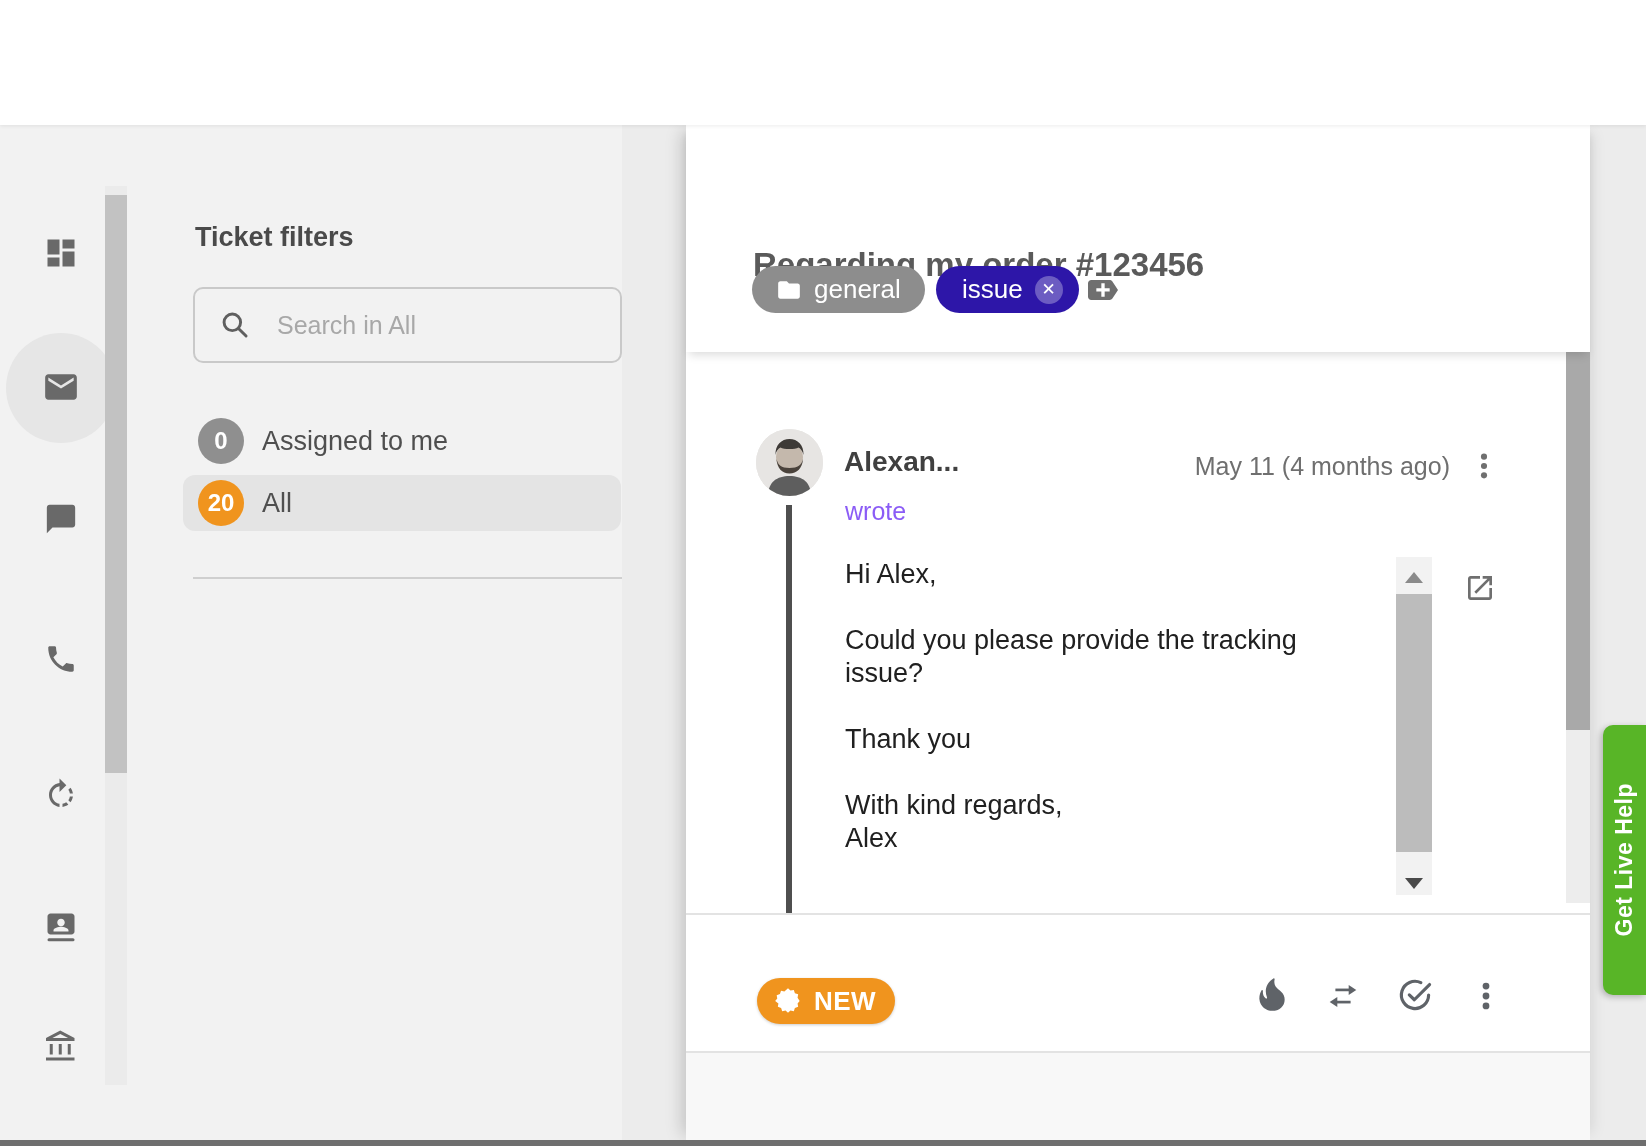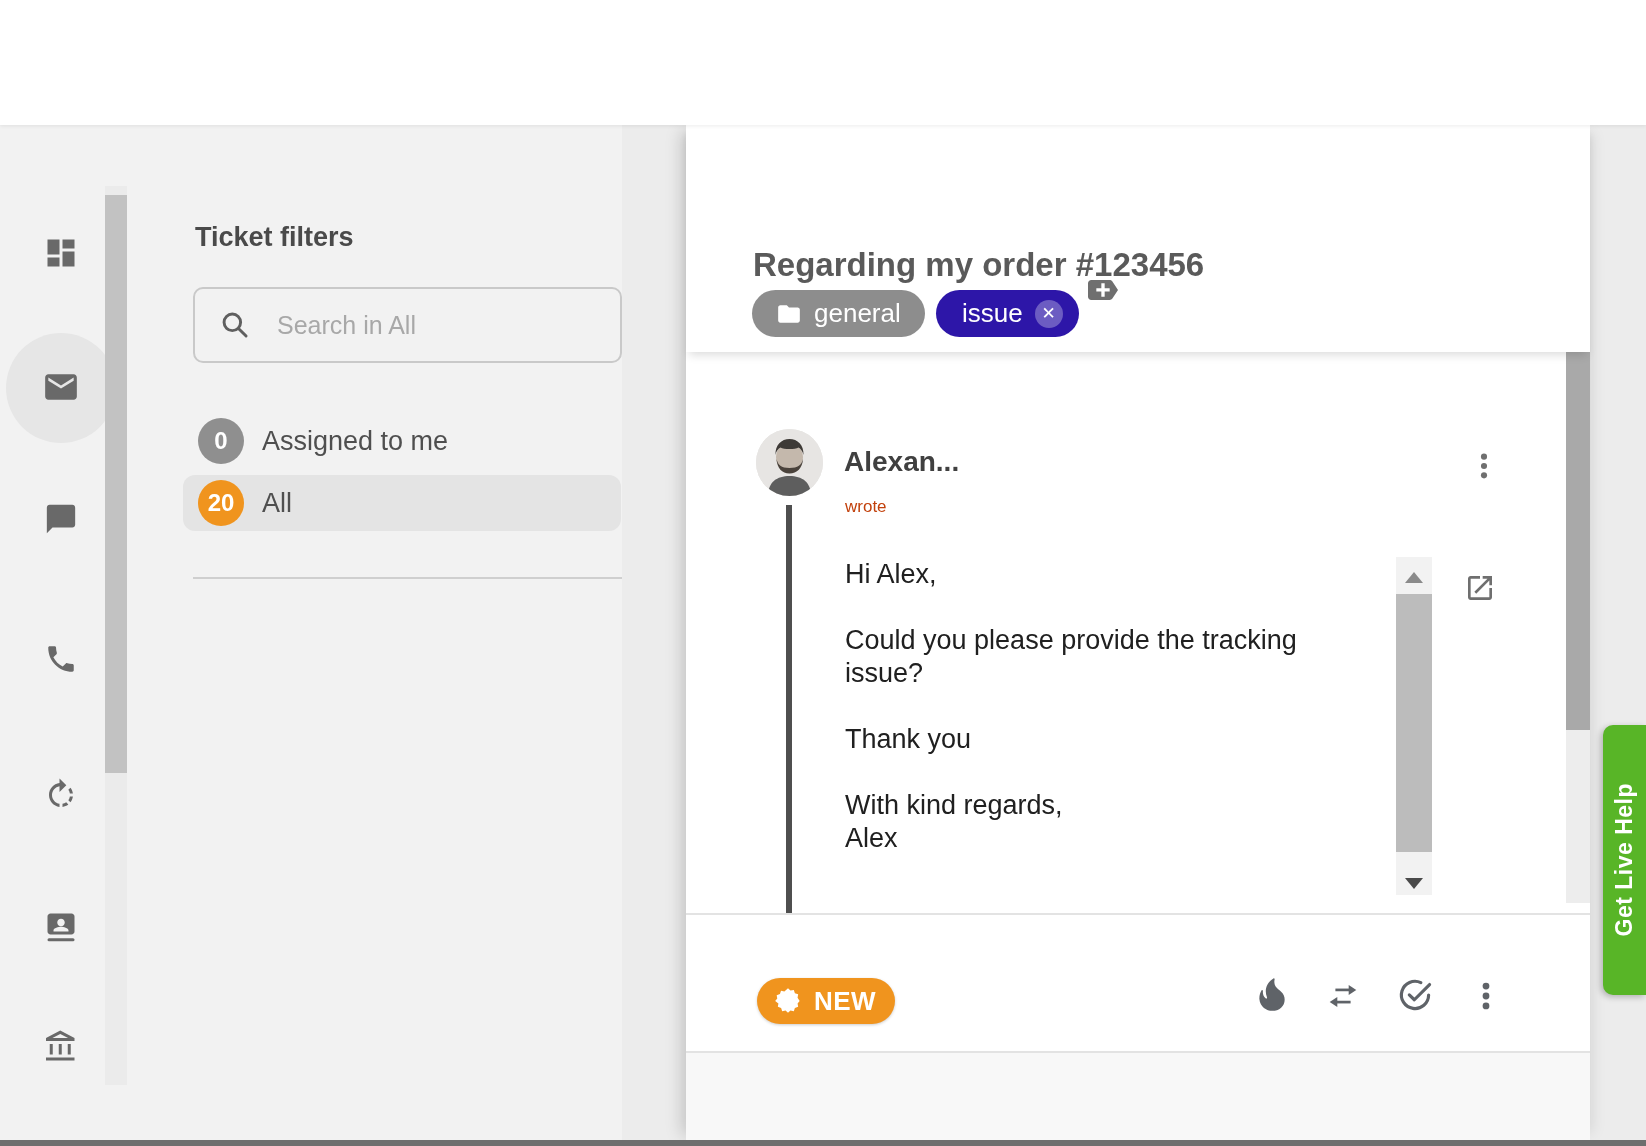--- a/index.html
+++ b/index.html
@@ -57,33 +57,33 @@
   .create-row{left:193px; top:645px; width:260px; height:52px; display:flex; align-items:center; color:#8a8a8a;}
   .create-row .clabel{margin-left:20px; font-size:27px; color:#6b6b6b;}
 
   
   .main-card{left:686px; top:125px; width:904px; height:1016px; background:#ffffff;
              box-shadow:-10px 0 16px -6px rgba(0,0,0,.18), 10px 0 14px -8px rgba(0,0,0,.10);}
   .ticket-header{left:686px; top:125px; width:904px; height:227px; background:#fff;
                  box-shadow:0 6px 9px -3px rgba(0,0,0,.14); z-index:3;}
   .back-btn{left:712px; top:158px; width:34px; height:34px; color:#757575;}
   .ticket-title{left:753px; top:198px; font-size:33px; font-weight:bold; color:#5a5a5a;margin-top:48px;}
-  .tag{height:47px; border-radius:24px; display:flex; align-items:center; color:#fff; font-size:26px;margin-top:24px;}
+  .tag{height:47px; border-radius:24px; display:flex; align-items:center; color:#fff; font-size:26px;}
   .tag.general{left:752px; top:266px; padding:0 24px; background:#8d8d8d; gap:12px;}
   .tag.issue{left:936px; top:266px; padding:0 16px 0 26px; background:#2d16a8; gap:12px;}
   .tag-x{width:28px; height:28px; border-radius:50%; background:rgba(255,255,255,.30);
          display:flex; align-items:center; justify-content:center; font-size:17px; color:#fff;}
   .add-tag{left:1083px; top:270px; width:40px; height:40px; color:#6f6f6f;}
 
   
   .msg-avatar{left:756px; top:429px; width:67px; height:67px; border-radius:50%; overflow:hidden; background:#e6e4e2;}
   .msg-author{left:844px; top:446px; font-size:28px; font-weight:bold; color:#404040;}
   .msg-time{left:1150px; top:452px; width:300px; text-align:right; font-size:25px; color:#6f6f6f;}
   .msg-dots{left:1468px; top:450px; width:32px; height:34px; color:#6f6f6f;}
-  .msg-wrote{left:845px; top:497px; font-size:17px; color:#c2410c;}
+  .msg-wrote{left:845px; top:497px; font-size:25px; color:#8b5cf6;}
   .timeline{left:786px; top:505px; width:6px; height:408px; background:#4f4f4f;}
   .msg-body{left:845px; top:558px; width:560px; height:355px; overflow:hidden;
             font-size:27px; color:#202020;}
   .msg-line{height:33px; line-height:33px; white-space:nowrap;}
   .ext-link{left:1464px; top:572px; width:32px; height:32px; color:#6f6f6f;}
 
   .inner-scrollbar{left:1396px; top:557px; width:36px; height:338px; background:#f2f2f2;}
   .inner-thumb{left:0; top:37px; width:36px; height:258px; background:#bcbcbc;}
   .tri-up{left:9px; top:15px; width:0; height:0; border-left:9px solid transparent;
           border-right:9px solid transparent; border-bottom:11px solid #8a8a8a;}
@@ -272,20 +272,21 @@
   <div class="abs msg-avatar">
     <svg width="67" height="67" viewBox="0 0 67 67">
       <rect width="67" height="67" fill="#e7e5e3"></rect>
       <path d="M12 67c0-14 9-20 21.5-20S55 53 55 67z" fill="#5e5e5e"></path>
       <circle cx="33.5" cy="28" r="13.5" fill="#c4b8ac"></circle>
       <path d="M19.5 26c-.5-10 6-16 14-16s14.5 6 14 16c-1-4-3-6.5-5-7.5-3.5 2-14.5 2-18 0-2 1-4.5 3.5-5 7.5z" fill="#3e3a36"></path>
       <path d="M20.5 30c.5 9 5.5 14.5 13 14.5S46.5 39 47 30c-1.5 6-5 9-13.5 9S22 36 20.5 30z" fill="#4a423b"></path>
     </svg>
   </div>
   <div class="abs msg-author">Alexan...</div>
+  <div class="abs msg-time">May 11 (4 months ago)</div>
   <div class="abs msg-dots">
     <svg width="32" height="32" viewBox="0 0 24 24" fill="currentColor">
         <circle cx="12" cy="5" r="2.3"></circle>
         <circle cx="12" cy="12" r="2.3"></circle>
         <circle cx="12" cy="19" r="2.3"></circle>
       </svg>
   </div>
   <div class="abs msg-wrote">wrote</div>
   <div class="abs timeline"></div>
 

